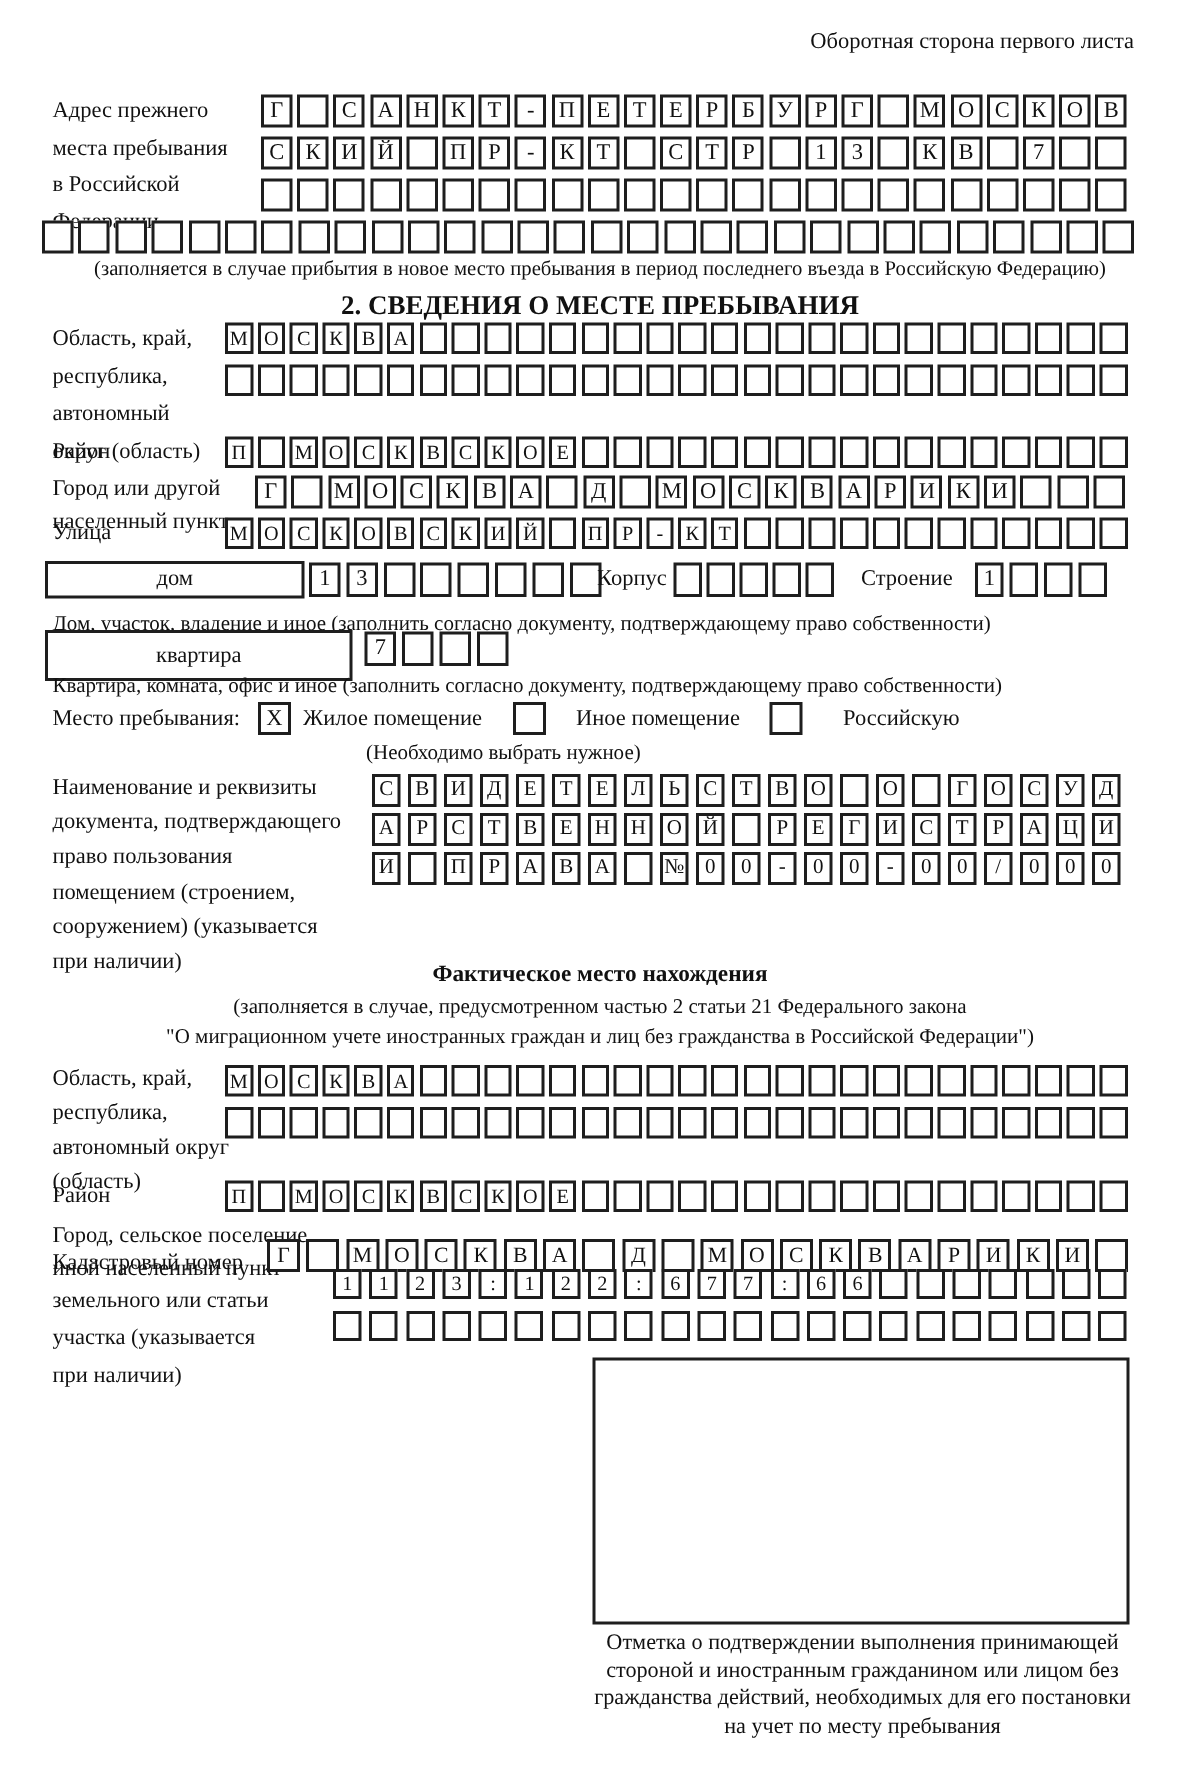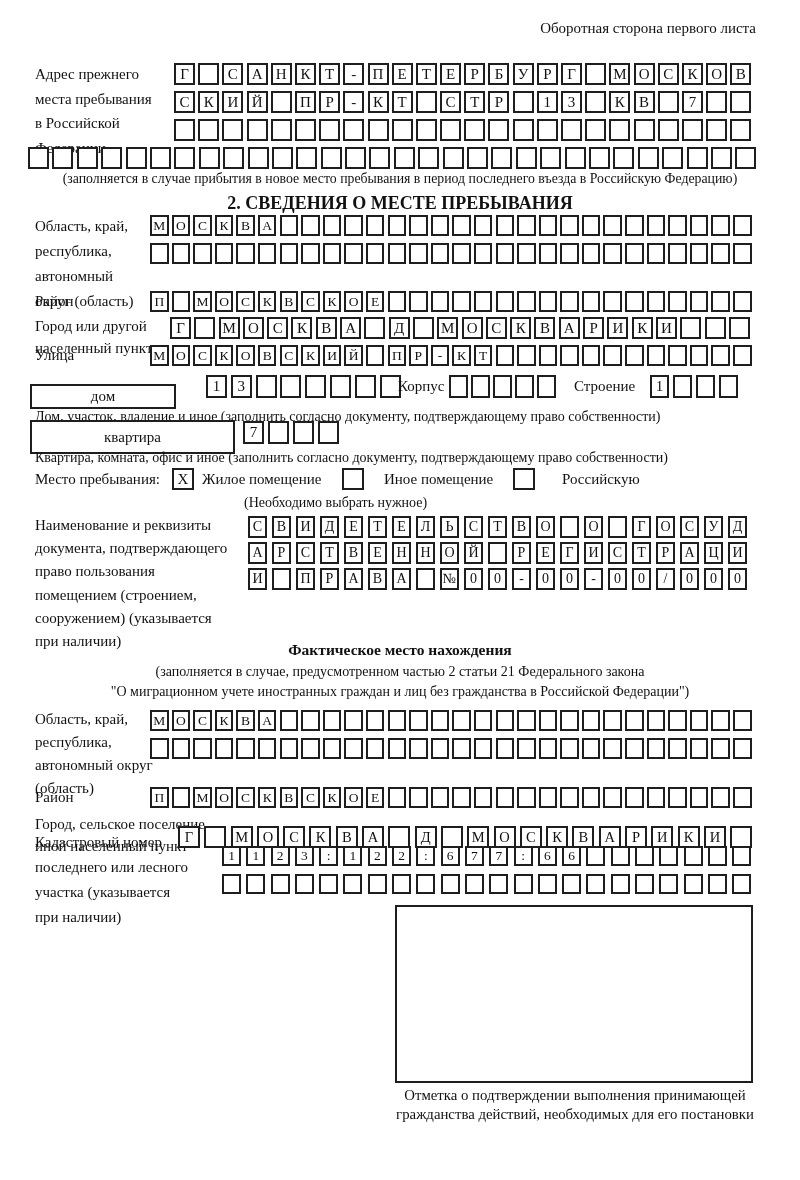--- a/index.html
+++ b/index.html
@@ -306,21 +306,21 @@
     <span class="bx"></span>
     <span class="bx"></span>
     <span class="bx"></span>
     <span class="bx"></span>
     <span class="bx"></span>
     <span class="bx"></span>
     <span class="bx"></span>
     <span class="bx"></span>
   </div>
 
-<div class="longbox" style="left:30px;top:384px;width:146px;height:25px">дом</div>
+<div class="longbox" style="left:30px;top:374px;width:173px;height:25px">дом</div>
 <div class="boxrow" style="left:206px;top:375px;--bw:21px;--gap:3.8px;--bh:23px;--fs:15px">
     <span class="bx">1</span>
     <span class="bx">3</span>
     <span class="bx"></span>
     <span class="bx"></span>
     <span class="bx"></span>
     <span class="bx"></span>
     <span class="bx"></span>
     <span class="bx"></span>
   </div>
@@ -564,21 +564,21 @@
     <span class="bx">А</span>
     <span class="bx">Р</span>
     <span class="bx">И</span>
     <span class="bx">К</span>
     <span class="bx">И</span>
     <span class="bx"></span>
   </div>
 
 <div class="lblblock" style="left:35px;top:830px;--lh:25px">
   <div>Кадастровый номер</div>
-  <div>последнего или лесного</div>
+  <div>земельного или статьи</div>
   <div>участка (указывается</div>
   <div>при наличии)</div>
 </div>
 <div class="boxrow" style="left:222px;top:846px;--bw:19px;--gap:5.3px;--bh:20px;--fs:13.5px">
     <span class="bx">1</span>
     <span class="bx">1</span>
     <span class="bx">2</span>
     <span class="bx">3</span>
     <span class="bx">:</span>
     <span class="bx">1</span>
@@ -620,14 +620,16 @@
     <span class="bx"></span>
     <span class="bx"></span>
     <span class="bx"></span>
     <span class="bx"></span>
     <span class="bx"></span>
   </div>
 
 <div class="bigbox"></div>
 <div class="stampcap">
   <div>Отметка о подтверждении выполнения принимающей</div>
+  <div>стороной и иностранным гражданином или лицом без</div>
   <div>гражданства действий, необходимых для его постановки</div>
+  <div>на учет по месту пребывания</div>
 </div>
 
 </body></html>

